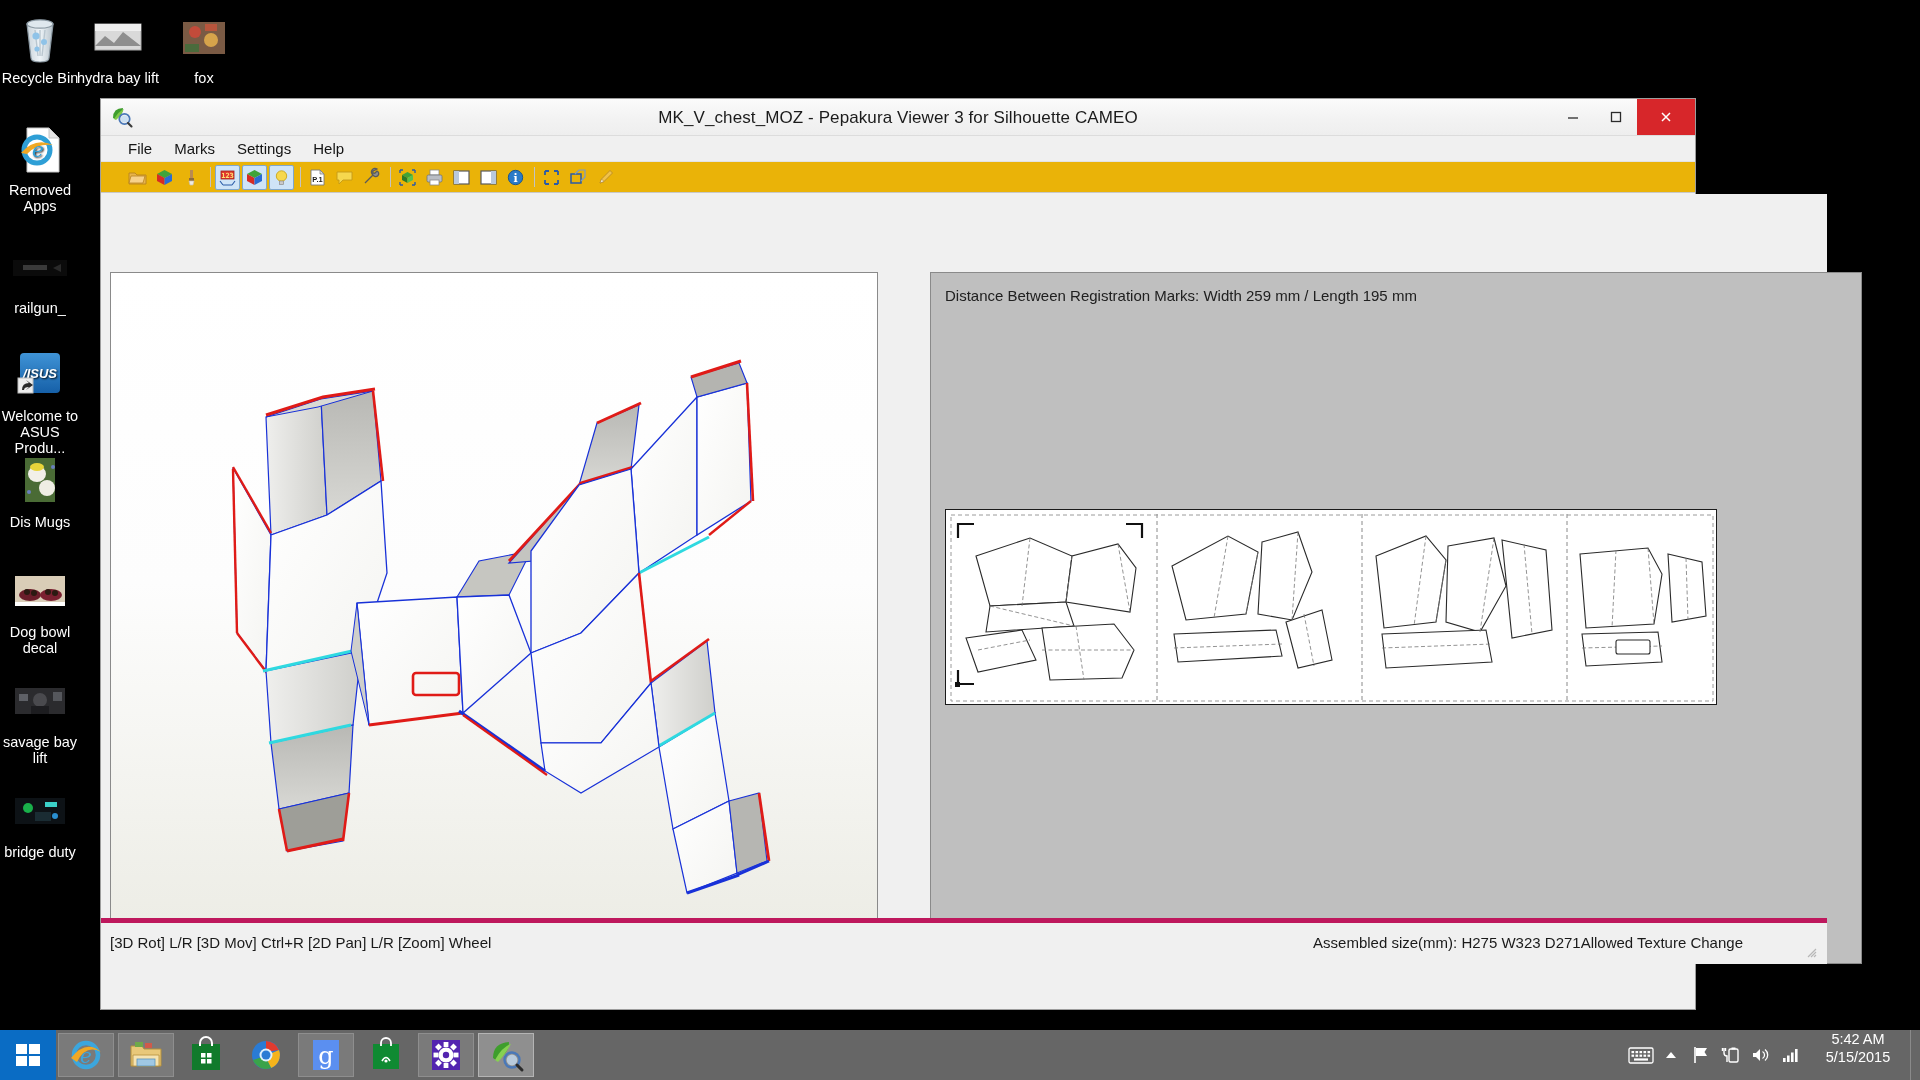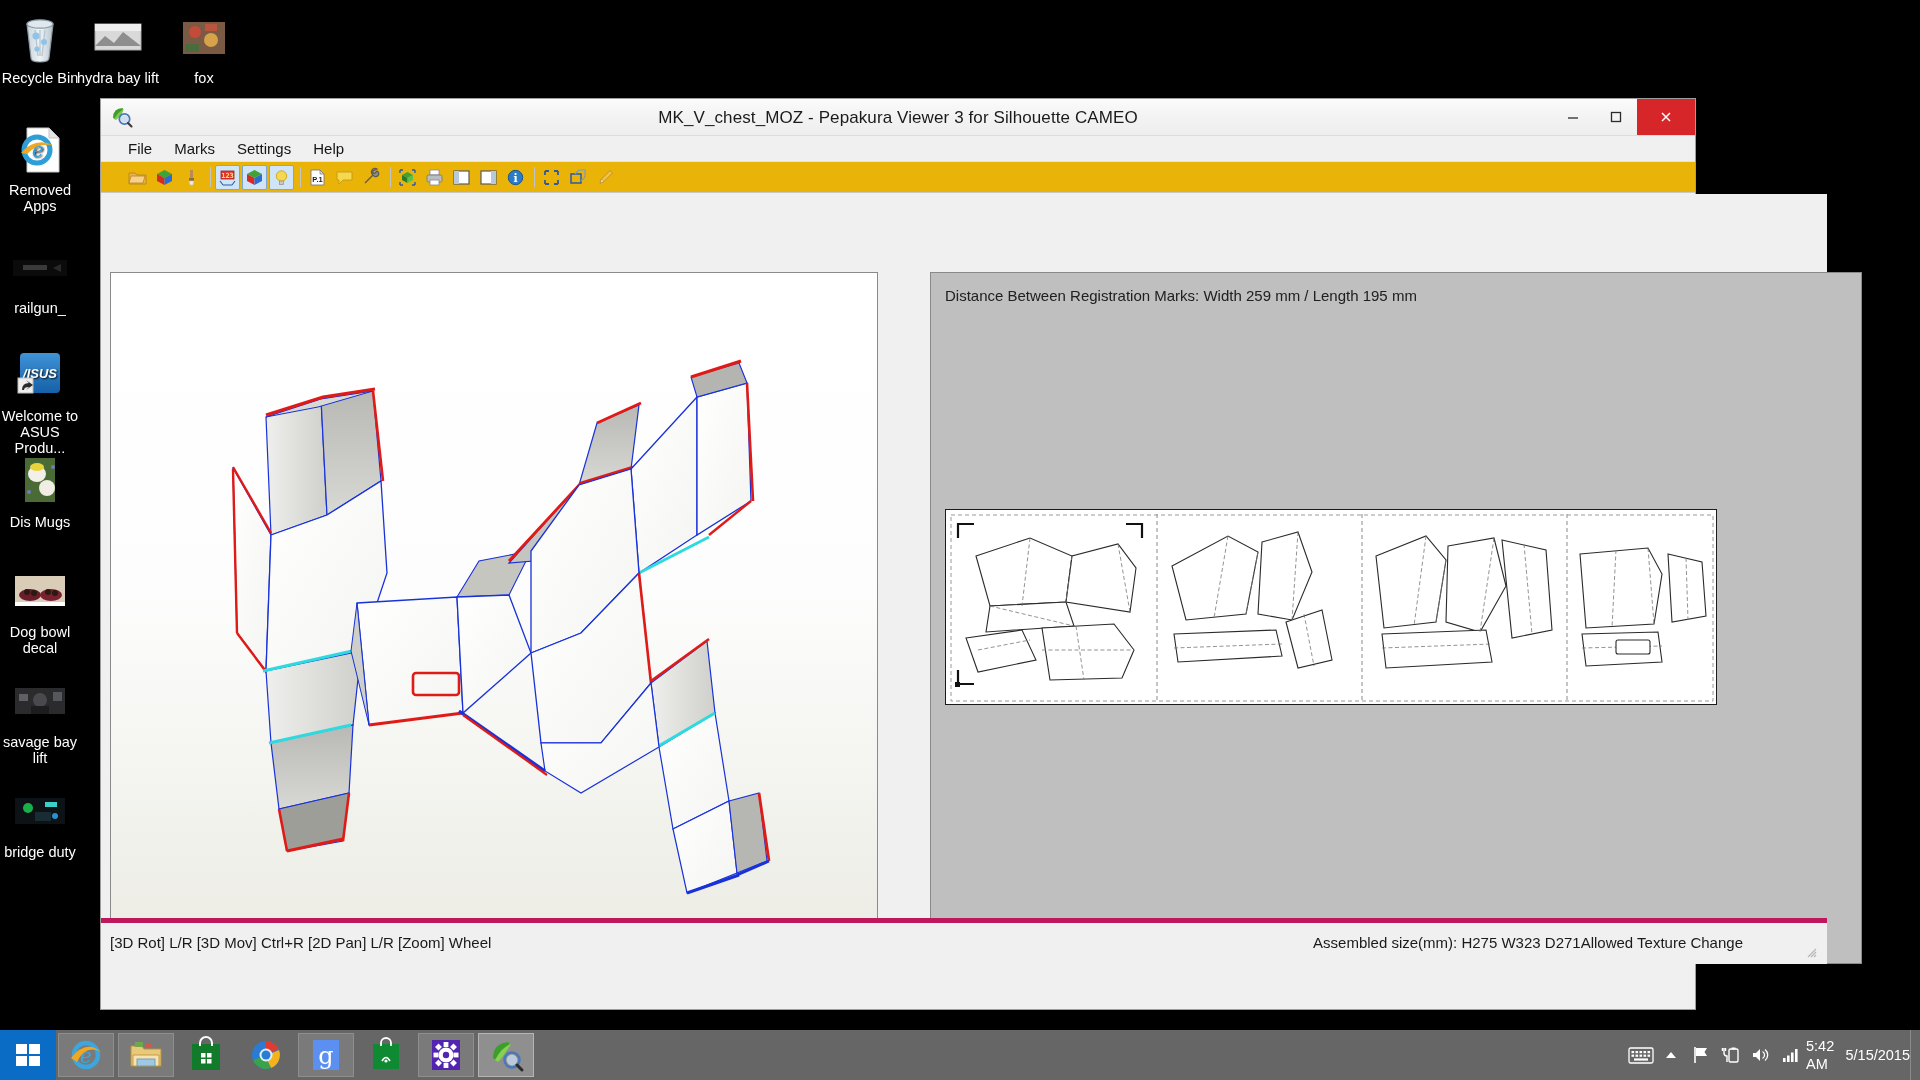--- a/index.html
+++ b/index.html
@@ -189,21 +189,21 @@
   .tbapp.plain { background: transparent; border-color: transparent; }
 
   #tray {
     position: absolute; right: 0; top: 0; height: 50px;
     display: flex; align-items: center;
   }
   .trayicon { width: 30px; height: 50px; display:flex; align-items:center; justify-content:center; }
   #clock {
     width: 104px; height: 50px;
     color: #ffffff; font-size: 14.5px;
-    display:flex; flex-direction: row; align-items:center; justify-content:flex-start;
+    display:flex; flex-direction: column; align-items:center; justify-content:flex-start;
     line-height: 18px;
   }
   #showdesk { width: 10px; height: 50px; border-left: 1px solid #8a8a8a; }
 
   svg { overflow: visible; }
 </style>
 </head>
 <body>
 
 <div id="desktop">

